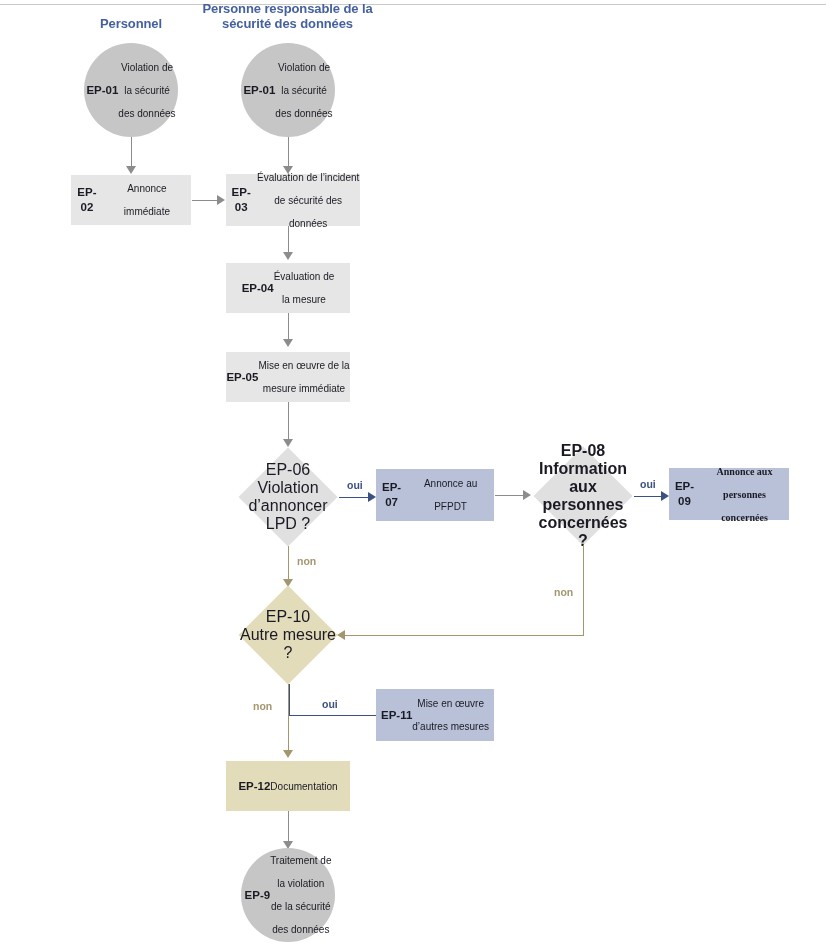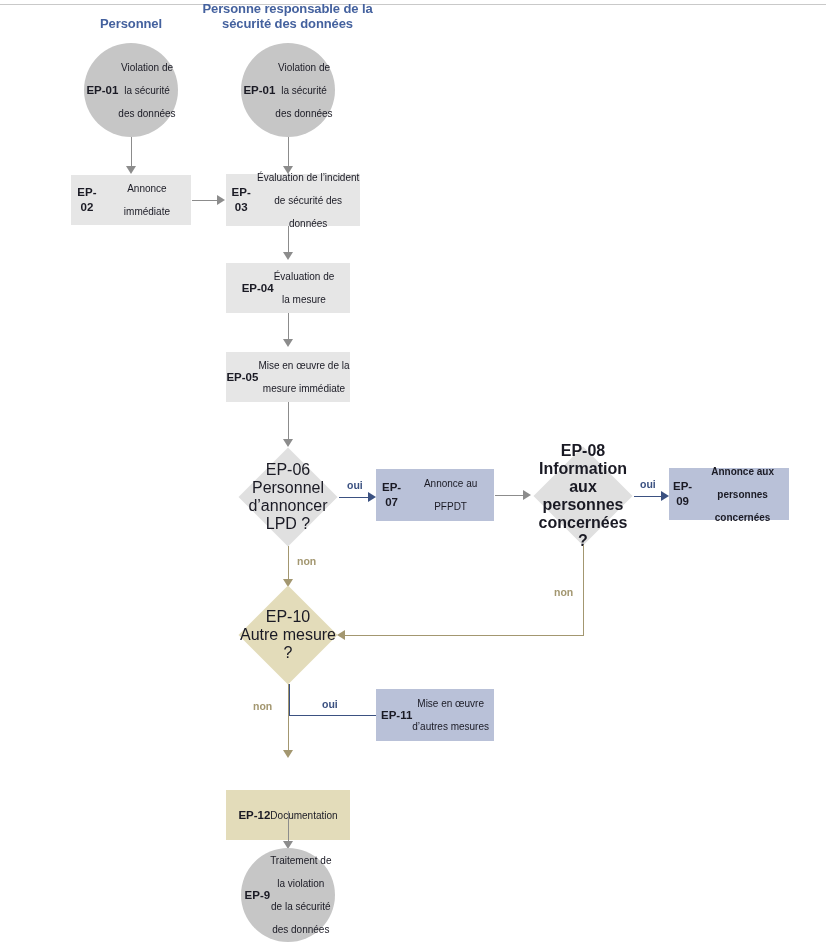--- a/index.html
+++ b/index.html
@@ -51,21 +51,21 @@
   .node .code {
     font-weight: bold;
     font-size: 11.5px;
     line-height: 15px;
   }
   .node .label {
     font-size: 10px;
     line-height: 23px;
     white-space: pre-line;
   }
-  .node.bold .label { font-weight: bold; }
+  .node.bold .label { font-weight: bold; font-family: Liberation Serif, serif; }
 
   .circle {
     border-radius: 50%;
     background: #c6c6c6;
   }
   .rect-grey { background: #e6e6e6; }
   .rect-blue { background: #b9c1d8; }
   .rect-tan  { background: #e3dcba; }
 
   
@@ -186,21 +186,21 @@
     <div class="label">Mise en œuvre de la
 mesure immédiate</div>
   </div>
 
   <div class="ln-v" style="left:288px; top:402px; height:38px;"></div>
   <div class="arrow arr-down" style="left:283px; top:439px;"></div>
 
   <div class="diamond-shape diamond-grey" style="left:253px; top:462px; width:70px; height:70px;"></div>
   <div class="diamond-text" style="left:238px; top:448px; width:100px; height:98px;">
     <div class="code">EP-06</div>
-    <div class="label">Personnel
+    <div class="label">Violation
 d’annoncer
 LPD ?</div>
   </div>
 
   <div class="ln-h ln-navy" style="left:339px; top:497px; width:30px;"></div>
   <div class="arrow arr-right navy" style="left:368px; top:492px;"></div>
   <div class="edge-label lbl-navy" style="left:347px; top:479px;">oui</div>
 
   <div class="node rect-blue" style="left:376px; top:469px; width:118px; height:52px;">
     <div class="code">EP-07</div>
@@ -251,21 +251,21 @@
   <div class="ln-v ln-olive" style="left:288px; top:684px; height:67px;"></div>
   <div class="arrow arr-down olive" style="left:283px; top:750px;"></div>
   <div class="edge-label lbl-olive" style="left:253px; top:700px;">non</div>
 
   <div class="node rect-blue" style="left:376px; top:689px; width:118px; height:52px;">
     <div class="code">EP-11</div>
     <div class="label">Mise en œuvre
 d’autres mesures</div>
   </div>
 
-  <div class="node rect-tan" style="left:226px; top:761px; width:124px; height:50px;margin-top:29px;">
+  <div class="node rect-tan" style="left:226px; top:761px; width:124px; height:50px;">
     <div class="code">EP-12</div>
     <div class="label">Documentation</div>
   </div>
 
   <div class="ln-v" style="left:288px; top:811px; height:31px;"></div>
   <div class="arrow arr-down" style="left:283px; top:841px;"></div>
 
   <div class="node circle" style="left:241px; top:848px; width:94px; height:94px;">
     <div class="code">EP-9</div>
     <div class="label">Traitement de

